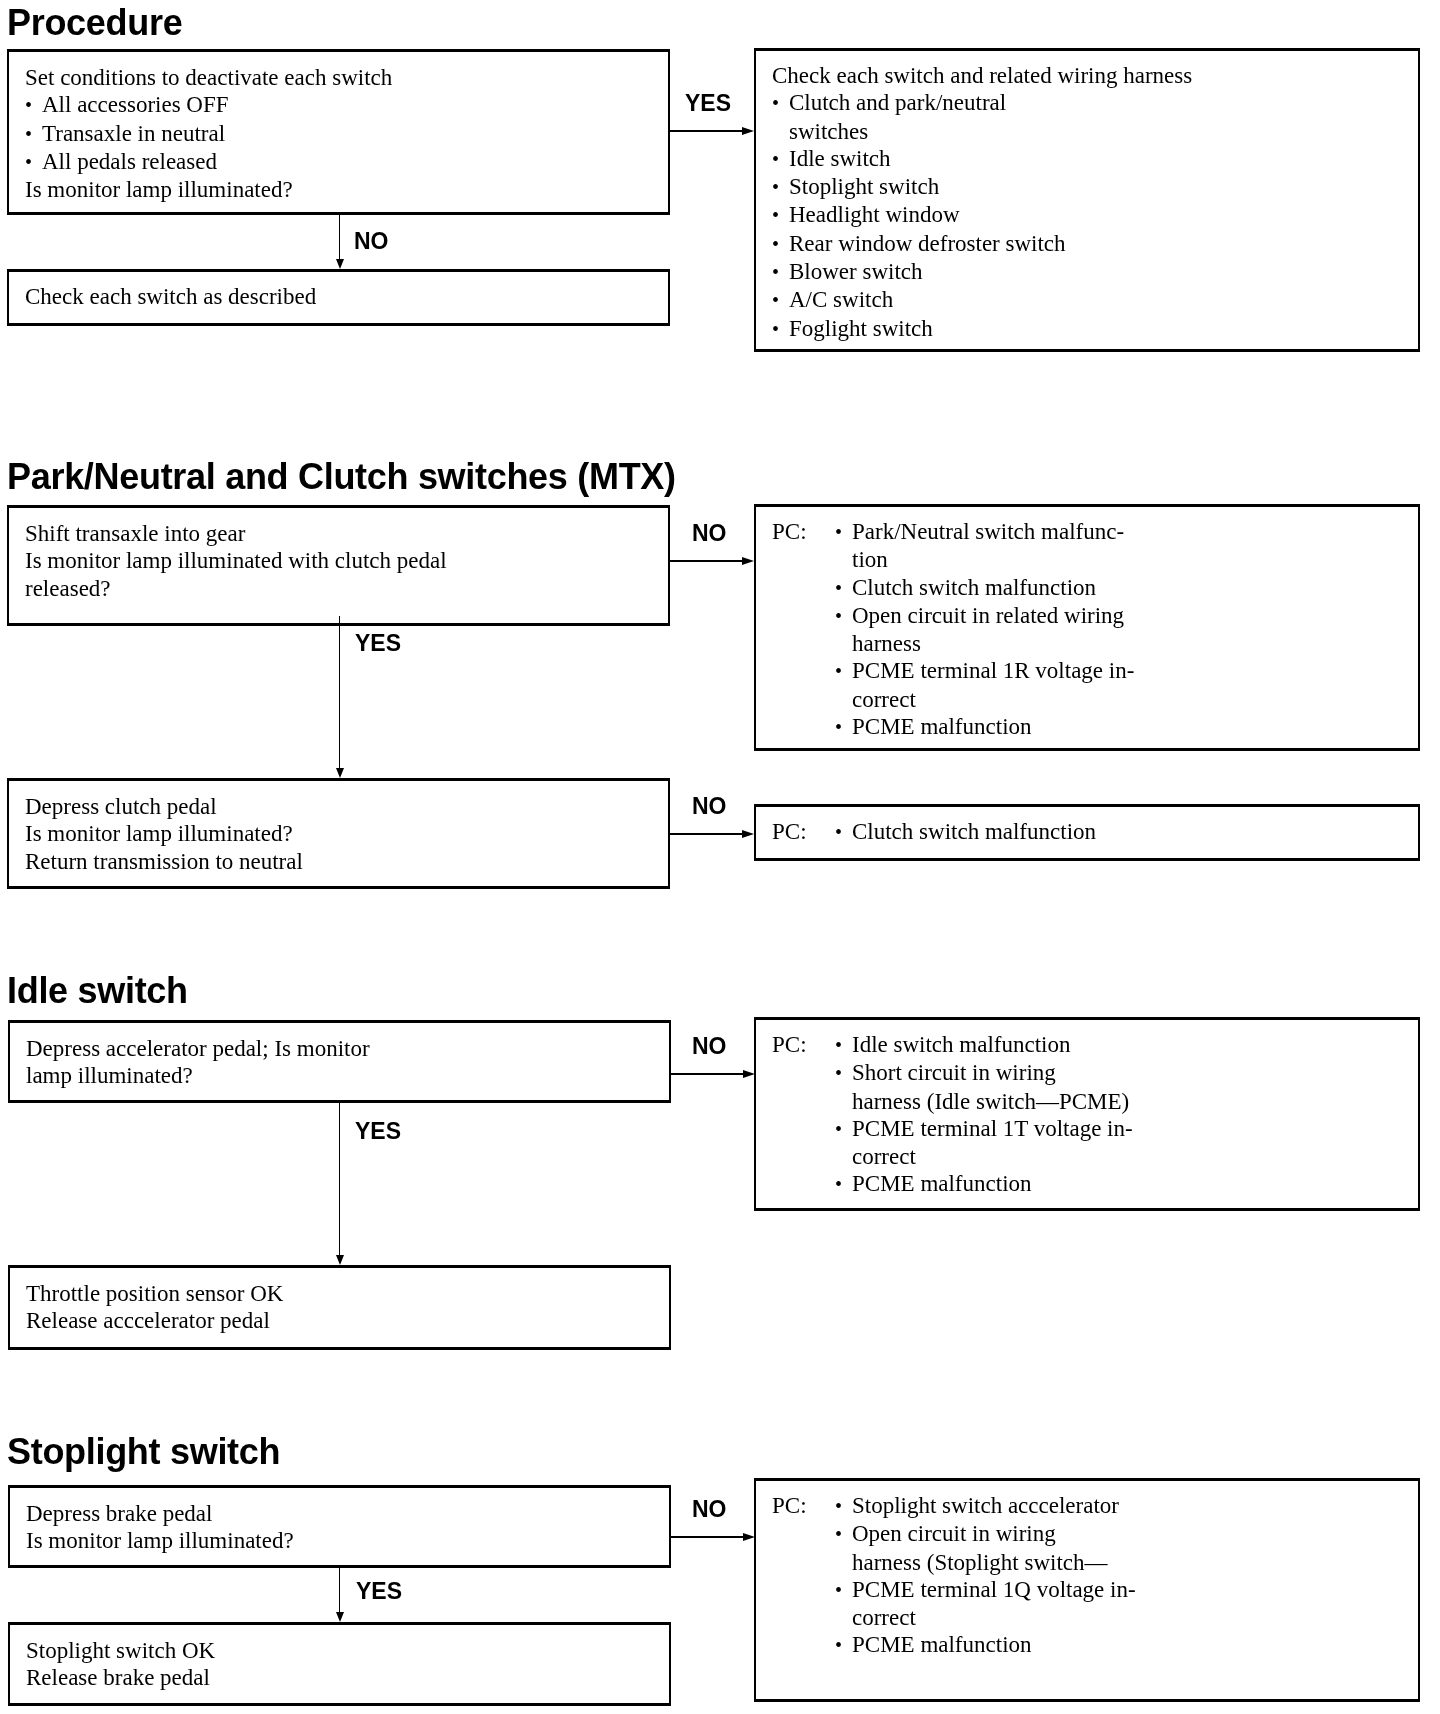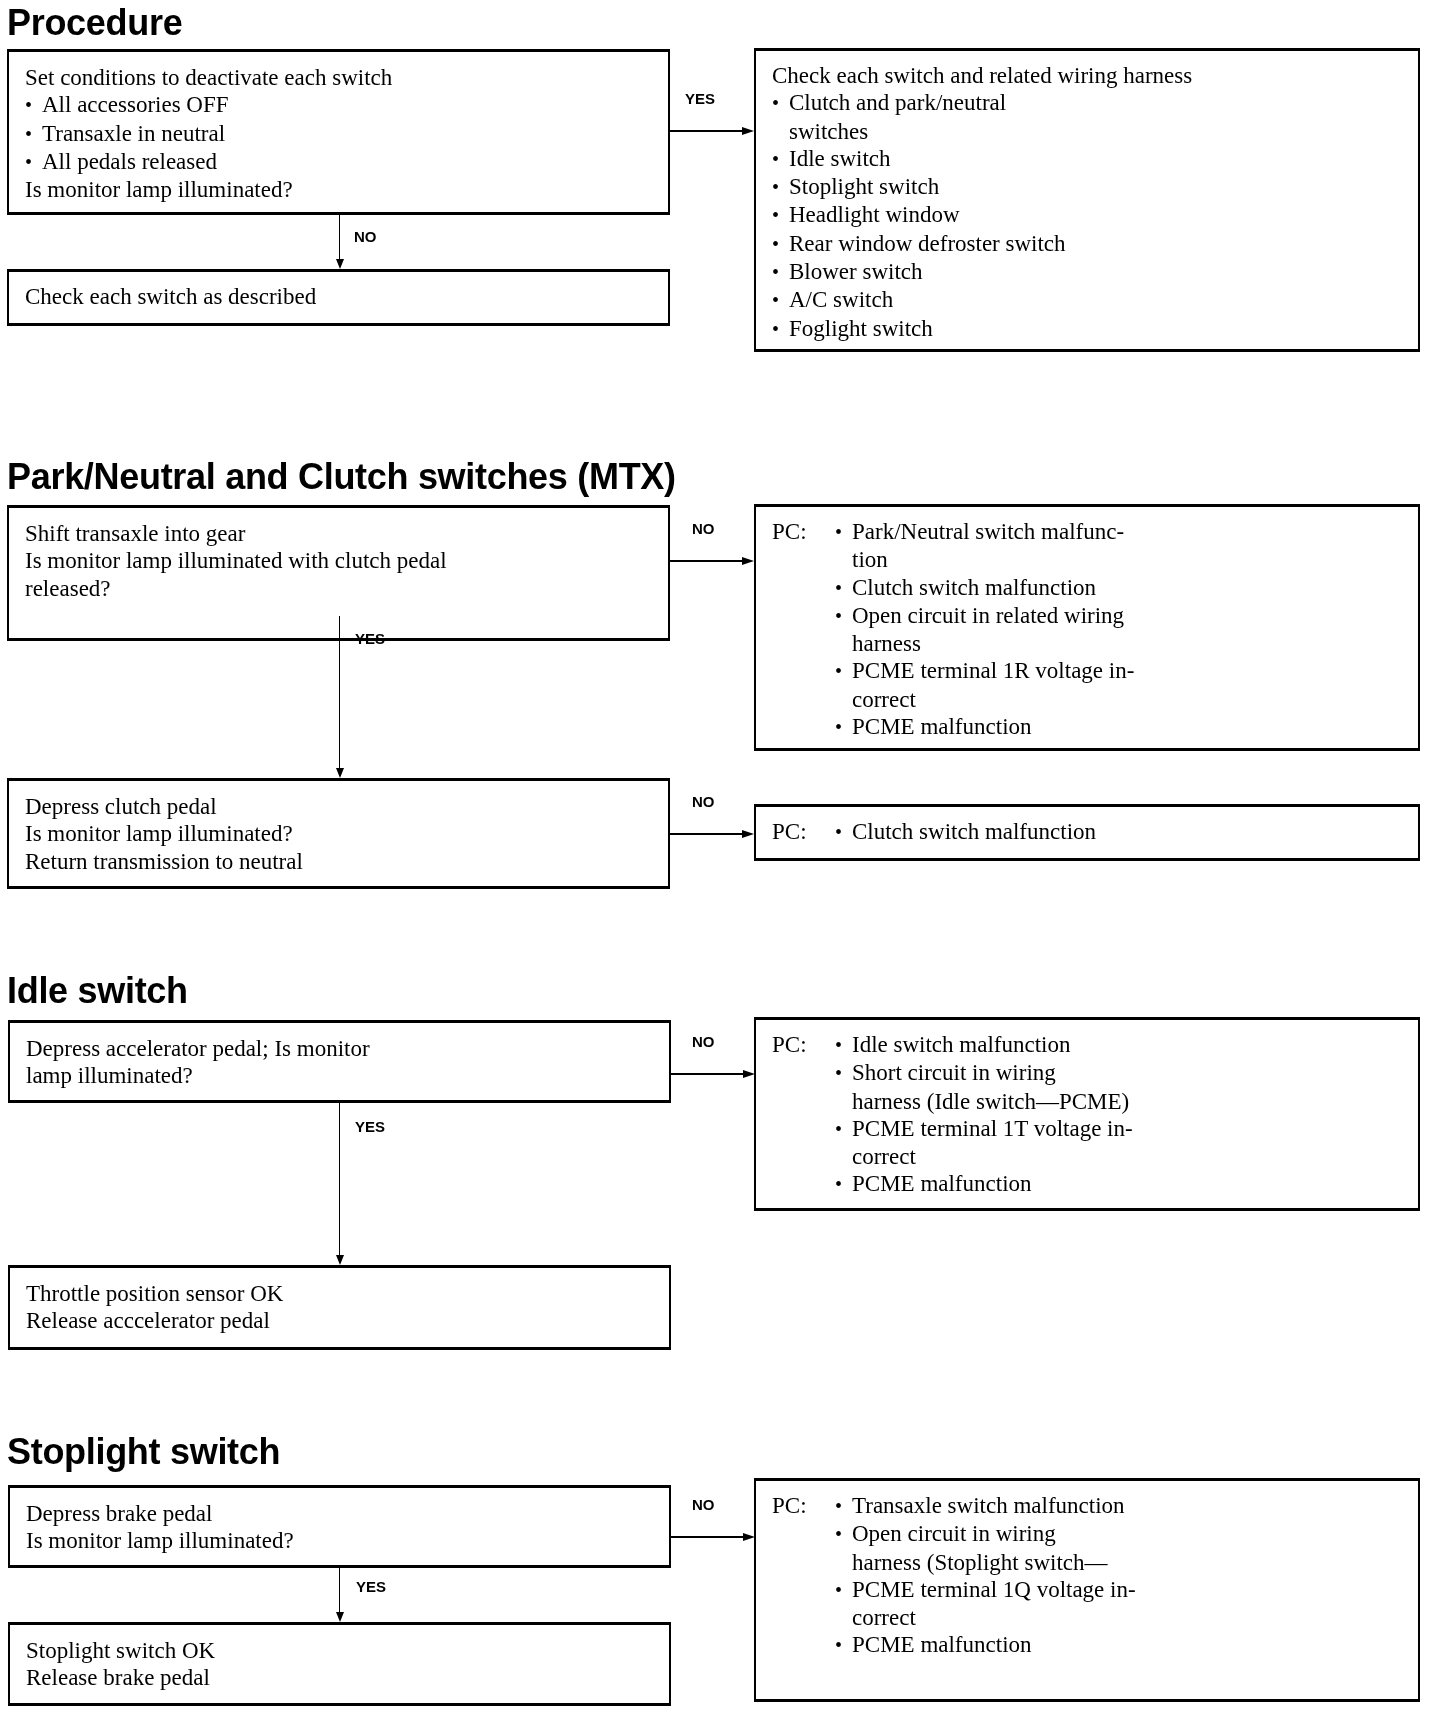--- a/index.html
+++ b/index.html
@@ -10,21 +10,21 @@
   .box { position: absolute; border: 2px solid #000; border-top-width: 3px; border-bottom-width: 3px;
          box-sizing: border-box; background: #fff; padding: 10px 16px 0 16px;
          font-size: 23px; line-height: 27.3px; font-family: Liberation Serif, serif; }
   .line { display: block; white-space: nowrap; }
   .bullet { display: block; white-space: nowrap; padding-left: 17px; text-indent: -17px; }
   .bullet::before { content: "\2022"; display: inline-block; width: 17px; text-indent: 0; font-size: 20px; }
   .pc { position: relative; padding-left: 63px; }
   .pc-label { position: absolute; left: 0; top: 0; }
   .pc .bullet { white-space: normal; }
   .cont { display: block; padding-left: 17px; white-space: nowrap; }
-  .label { position: absolute; font-weight: bold; font-size: 15px; white-space: nowrap; }
+  .label { position: absolute; font-weight: bold; font-size: 23px; white-space: nowrap; }
   .vline { position: absolute; width: 0; border-left: 1.5px solid #000; }
   .hline { position: absolute; height: 0; border-top: 2px solid #000; }
   .arrow-down { position: absolute; width: 0; height: 0;
                 border-left: 4px solid transparent; border-right: 4px solid transparent;
                 border-top: 10px solid #000; }
   .arrow-right { position: absolute; width: 0; height: 0;
                  border-top: 4px solid transparent; border-bottom: 4px solid transparent;
                  border-left: 12px solid #000; }
 </style>
 </head>
@@ -60,21 +60,21 @@
   <span class="bullet">Stoplight switch</span>
   <span class="bullet">Headlight window</span>
   <span class="bullet">Rear window defroster switch</span>
   <span class="bullet">Blower switch</span>
   <span class="bullet">A/C switch</span>
   <span class="bullet">Foglight switch</span>
 </div>
 
 <div class="heading" style="top:456px;">Park/Neutral and Clutch switches (MTX)</div>
 
-<div class="box" style="left:7px; top:505px; width:663px; height:136px; padding-top:12px;">
+<div class="box" style="left:7px; top:505px; width:663px; height:121px; padding-top:12px;">
   <span class="line">Shift transaxle into gear</span>
   <span class="line">Is monitor lamp illuminated with clutch pedal</span>
   <span class="line">released?</span>
 </div>
 
 <div class="hline" style="left:670px; top:560px; width:74px;"></div>
 <div class="arrow-right" style="left:742px; top:557px;"></div>
 <div class="label" style="left:692px; top:520px;">NO</div>
 
 <div class="box pc-box" style="left:754px; top:504px; width:666px; height:247px; padding-top:11px;">
@@ -151,21 +151,21 @@
   <span class="line">Is monitor lamp illuminated?</span>
 </div>
 
 <div class="hline" style="left:671px; top:1536px; width:74px;"></div>
 <div class="arrow-right" style="left:743px; top:1533px;"></div>
 <div class="label" style="left:692px; top:1496px;">NO</div>
 
 <div class="box" style="left:754px; top:1478px; width:666px; height:224px; padding-top:11px;">
   <div class="pc">
     <span class="pc-label">PC:</span>
-    <span class="bullet">Transaxle switch malfunction</span>
+    <span class="bullet">Stoplight switch acccelerator</span>
     <span class="bullet">Open circuit in wiring</span>
     <span class="cont">harness (Stoplight switch—</span>
     <span class="bullet">PCME terminal 1Q voltage in-</span>
     <span class="cont">correct</span>
     <span class="bullet">PCME malfunction</span>
   </div>
 </div>
 
 <div class="vline" style="left:339px; top:1568px; height:45px;"></div>
 <div class="arrow-down" style="left:336px; top:1612px;"></div>

